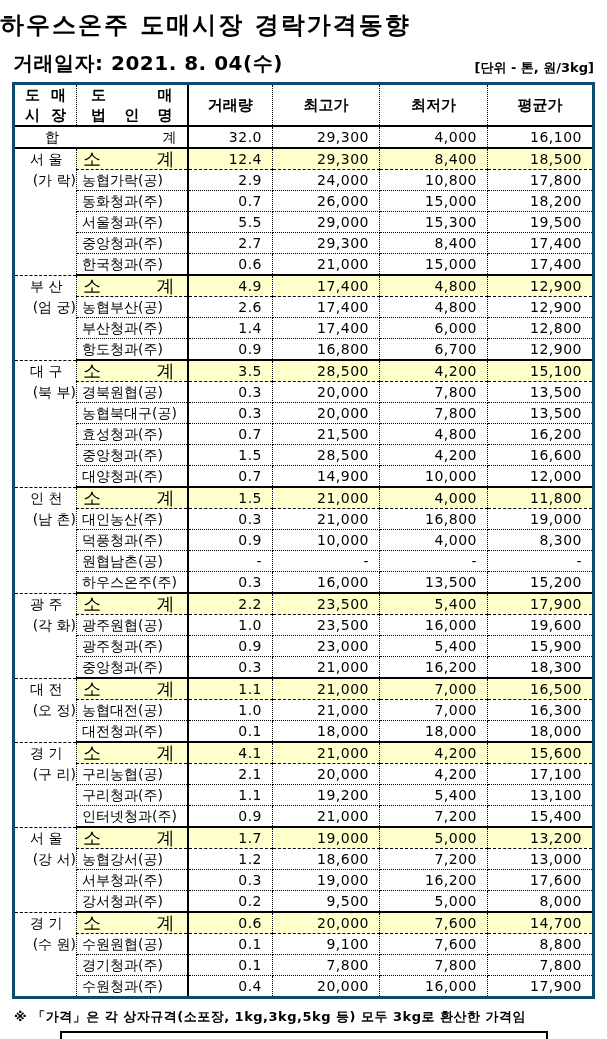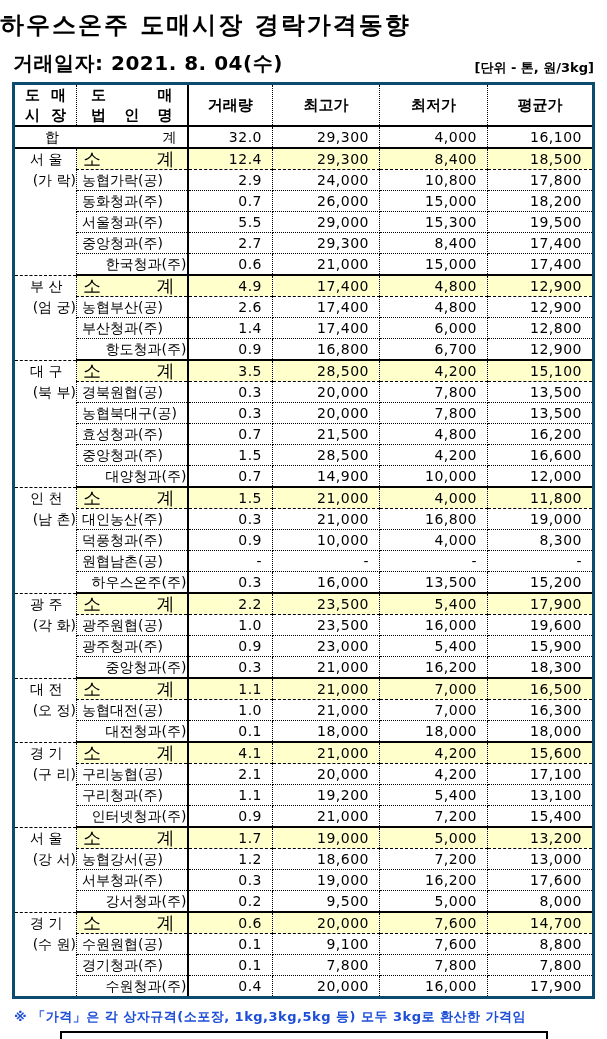--- a/index.html
+++ b/index.html
@@ -37,31 +37,31 @@
   .hdr-market div { padding:0 10px; }
   .hdr-corp  div { padding:0 14px; }
   .solid-r { border-right:2px solid #000 !important; }
   .num { text-align:right; padding-right:10px !important; letter-spacing:0.5px; }
   .name { text-align:left; padding-left:5px !important; font-size:13.5px; }
   .sub-bg { background:#FFFFCC; }
   td.subtotal-label { padding:0 12px 0 6px !important; font-size:18px; }
   td.total-label { padding:0 10px 0 30px !important; font-weight:normal;margin-top:48px; }
   tr.total-row td { border-bottom:2px solid #000; }
   tr.sub-row td { border-bottom:1px dashed #000; }
-  tr.grp-end td { border-bottom:2px solid #000;text-align:right; }
+  tr.grp-end td { border-bottom:2px solid #000; }
   td.market-cell {
     vertical-align:top; border-right:1px dotted #000;
     border-bottom:2px solid #000; text-align:center;
   }
   td.market-cell .m1 { height:21px; line-height:21px; text-align:justify; text-align-last:justify; padding:0 15px; }
   td.market-cell .m2 { height:21px; line-height:21px; text-align:right; }
 
   .note-line {
     margin:9px 0 5px 14px; font-size:13px; font-weight:bold;
-    color:#1d4ed8; letter-spacing:0.5px;
+    color:#000000; letter-spacing:0.5px;
   }
   .source-box {
     width:488px; margin:2px auto 0 auto; border:2px solid #000;
     text-align:center; font-size:16.5px; font-weight:bold;
     padding:5px 0 6px 0; letter-spacing:1px;
   }
 </style>
 </head>
 <body>
 

